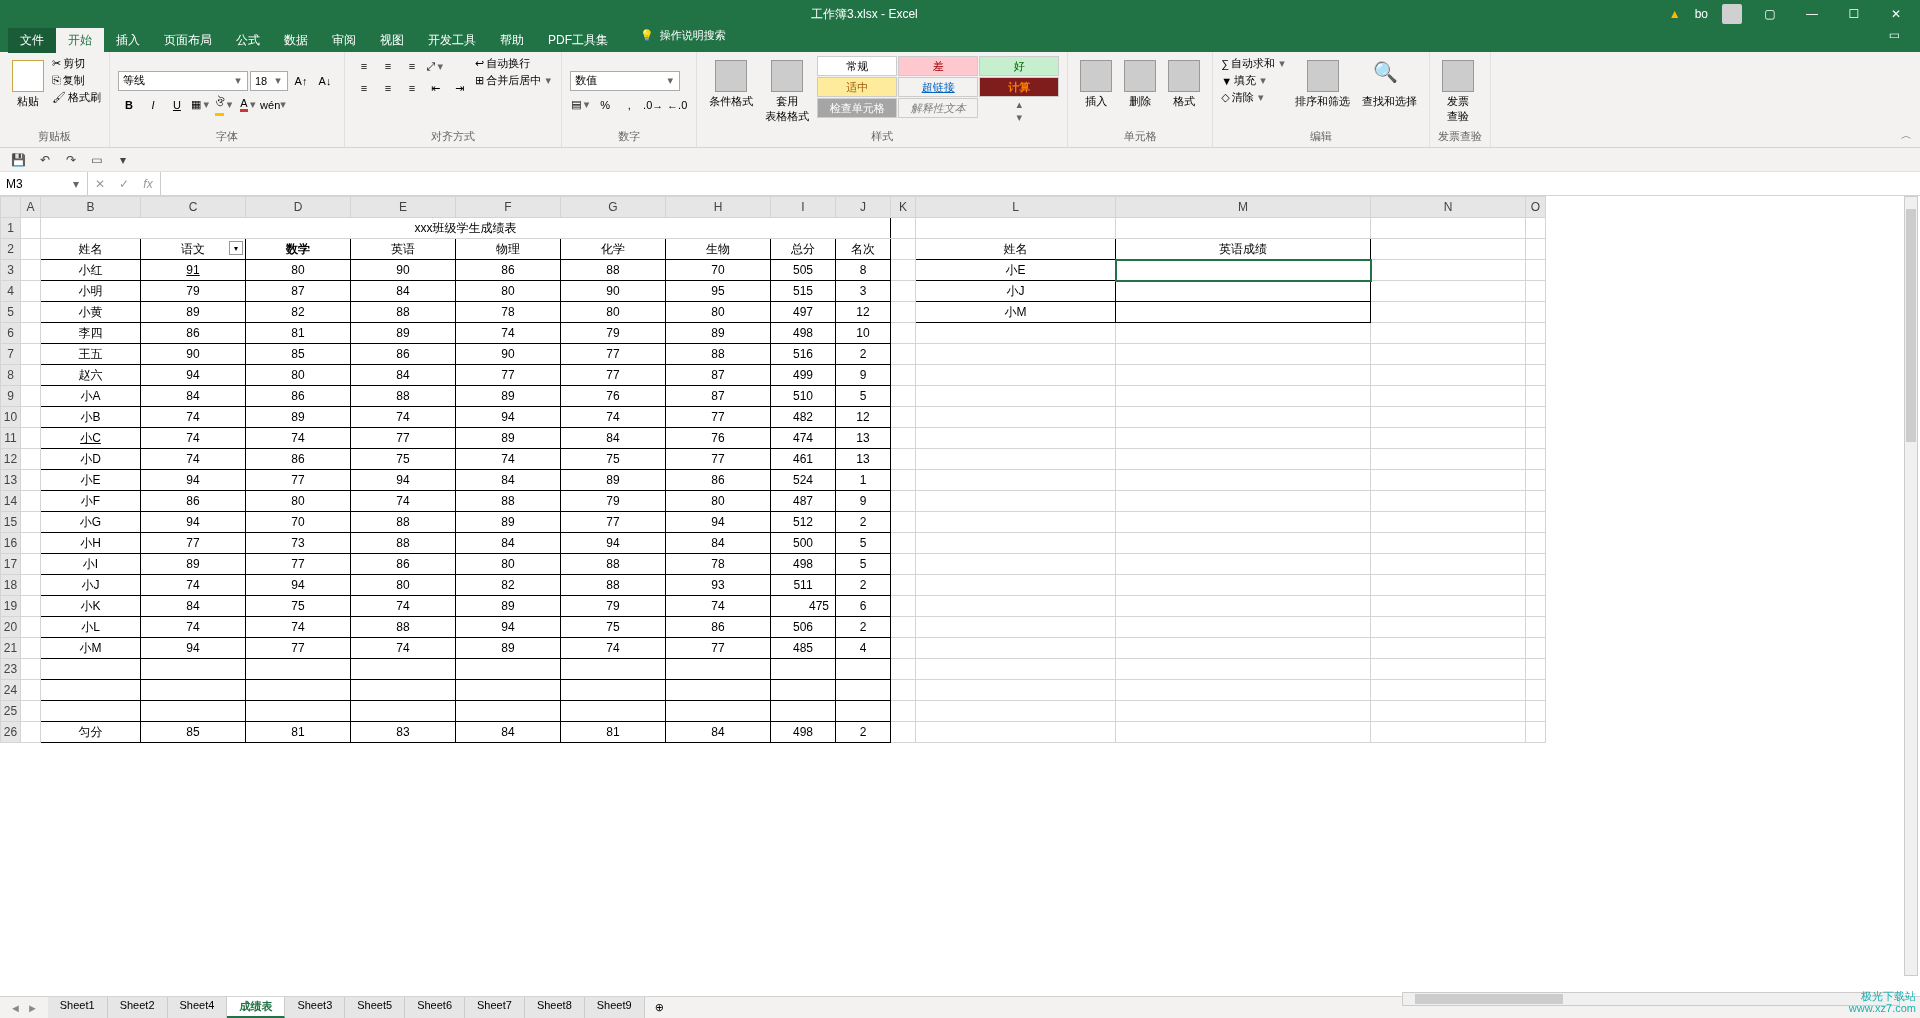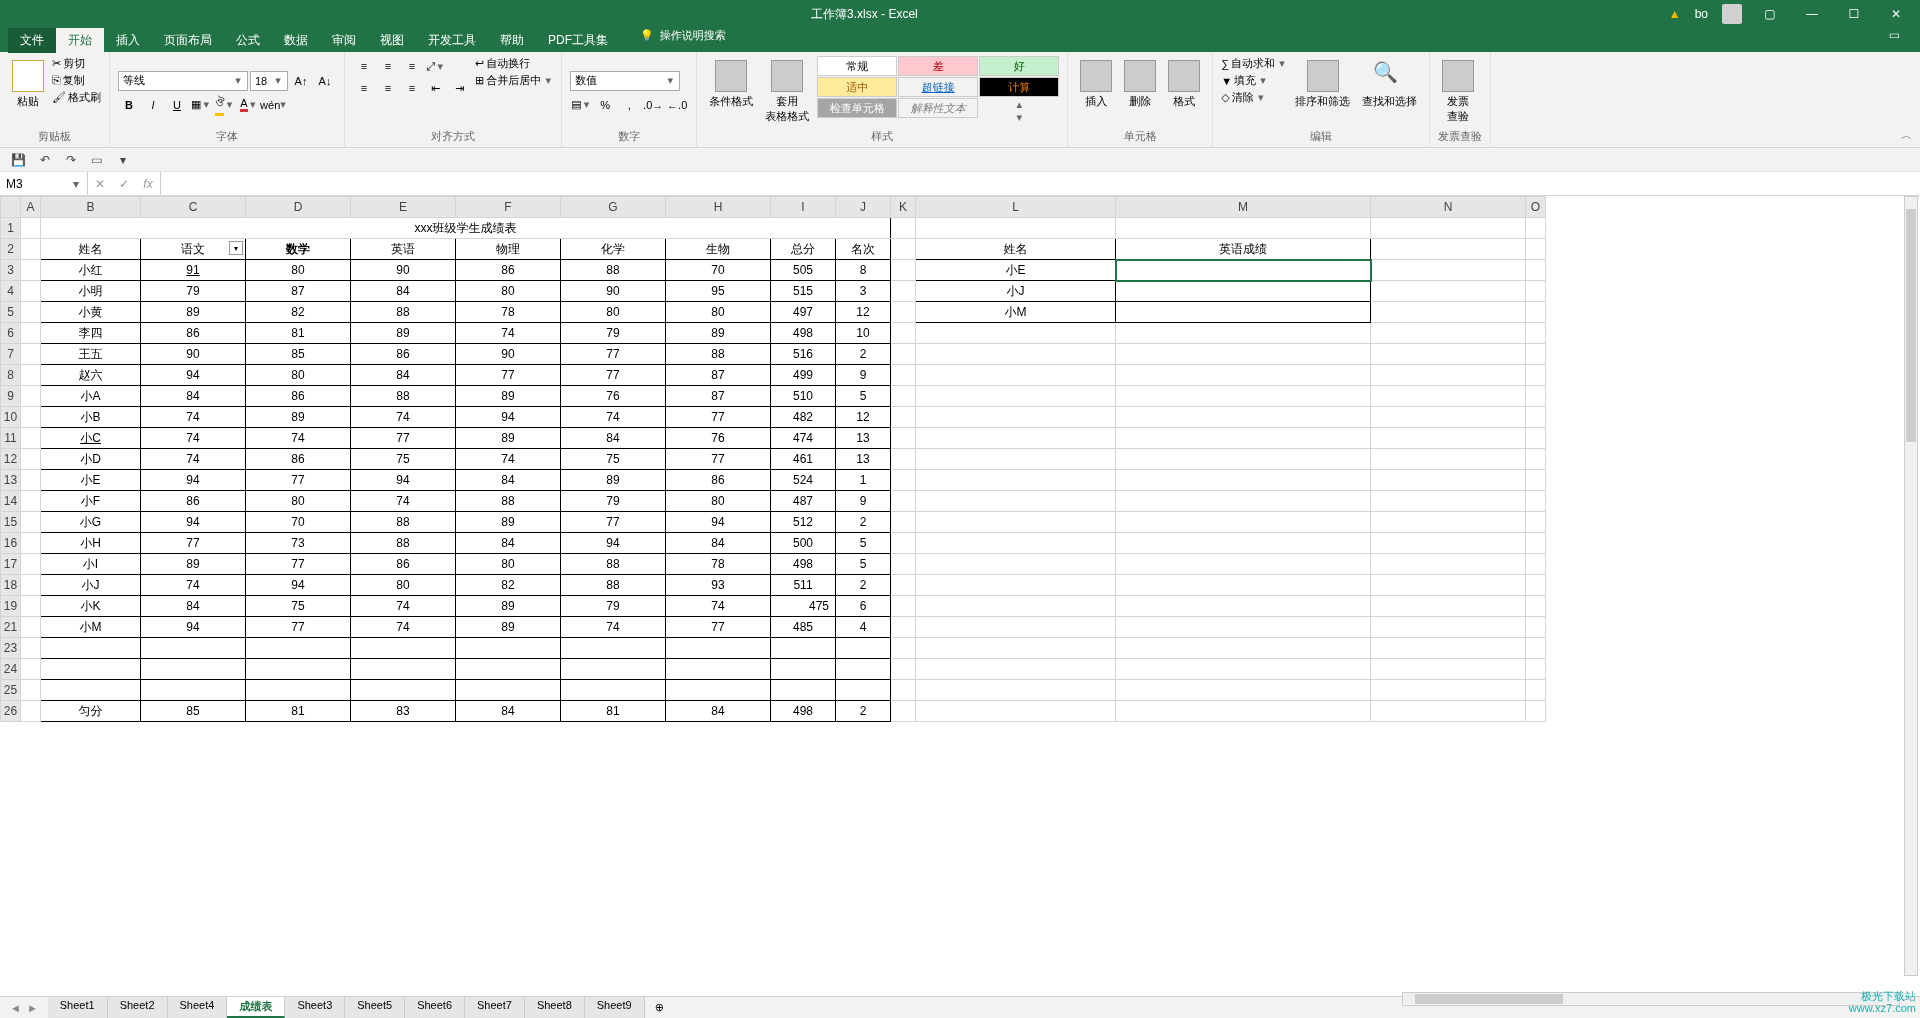--- a/index.html
+++ b/index.html
@@ -232,21 +232,21 @@
           <div class="ricon lg"></div>
           <span style="white-space:pre;text-align:center;">套用
 表格格式</span>
         </div>
       <div class="stylesgrid">
         <div class="stylecell" style="background:#fff;">常规</div>
         <div class="stylecell" style="background:#ffc7ce;color:#9c0006;">差</div>
         <div class="stylecell" style="background:#c6efce;color:#006100;">好</div>
         <div class="stylecell" style="background:#ffeb9c;color:#9c5700;">适中</div>
         <div class="stylecell" style="color:#0563c1;text-decoration:underline;">超链接</div>
-        <div class="stylecell" style="background:#000000;color:#fa7d00;">计算</div>
+        <div class="stylecell" style="background:#7f1d1d;color:#fa7d00;font-weight:bold;">计算</div>
         <div class="stylecell" style="background:#a5a5a5;color:#fff;">检查单元格</div>
         <div class="stylecell" style="color:#7f7f7f;font-style:italic;">解释性文本</div>
         <div class="stylecell" style="border:none;display:flex;flex-direction:column;justify-content:space-around;">
             <span class="dd">▴</span>
             <span class="dd">▾</span>
           </div>
       </div>
     </div>
     <div class="rgroup-label">样式</div>
   </div>
@@ -703,20 +703,38 @@
           <td class="dbl dbr dbb " style="position:relative;">74</td>
           <td class="dbl dbr dbb " style="position:relative;padding-left:32px;">475</td>
           <td class="dbl dbr dbb " style="position:relative;">6</td>
           <td class=" " style="position:relative;"></td>
           <td class=" " style="position:relative;"></td>
           <td class=" " style="position:relative;"></td>
           <td class=" " style="position:relative;"></td>
           <td class=" " style="position:relative;"></td>
         </tr>
         <tr>
+          <th class="rowhdr">20</th>
+          <td class=" " style="position:relative;"></td>
+          <td class="dbl dbr dbb " style="position:relative;">小L</td>
+          <td class="dbl dbr dbb " style="position:relative;">74</td>
+          <td class="dbl dbr dbb " style="position:relative;">74</td>
+          <td class="dbl dbr dbb " style="position:relative;">88</td>
+          <td class="dbl dbr dbb " style="position:relative;">94</td>
+          <td class="dbl dbr dbb " style="position:relative;">75</td>
+          <td class="dbl dbr dbb " style="position:relative;">86</td>
+          <td class="dbl dbr dbb " style="position:relative;">506</td>
+          <td class="dbl dbr dbb " style="position:relative;">2</td>
+          <td class=" " style="position:relative;"></td>
+          <td class=" " style="position:relative;"></td>
+          <td class=" " style="position:relative;"></td>
+          <td class=" " style="position:relative;"></td>
+          <td class=" " style="position:relative;"></td>
+        </tr>
+        <tr>
           <th class="rowhdr">21</th>
           <td class=" " style="position:relative;"></td>
           <td class="dbl dbr dbb " style="position:relative;">小M</td>
           <td class="dbl dbr dbb " style="position:relative;">94</td>
           <td class="dbl dbr dbb " style="position:relative;">77</td>
           <td class="dbl dbr dbb " style="position:relative;">74</td>
           <td class="dbl dbr dbb " style="position:relative;">89</td>
           <td class="dbl dbr dbb " style="position:relative;">74</td>
           <td class="dbl dbr dbb " style="position:relative;">77</td>
           <td class="dbl dbr dbb " style="position:relative;">485</td>

